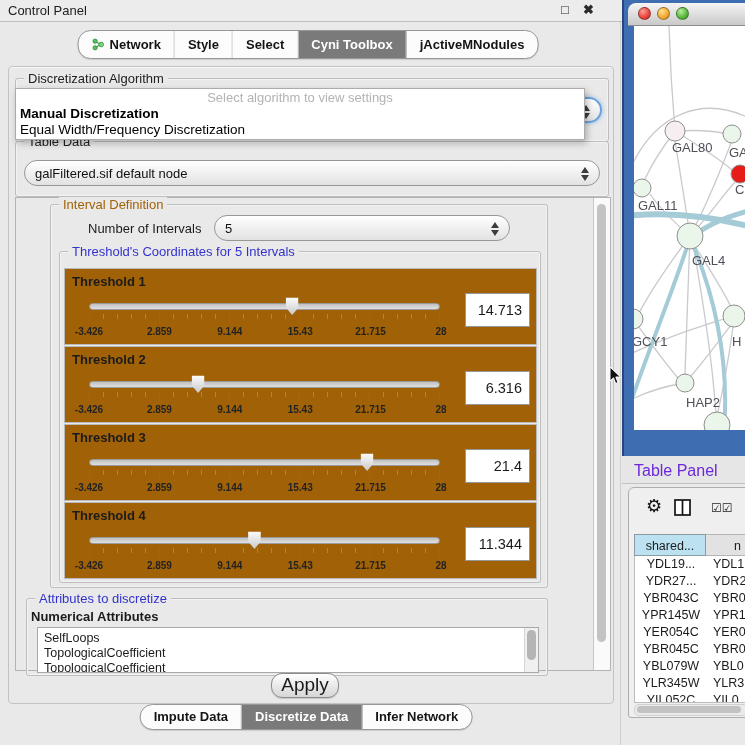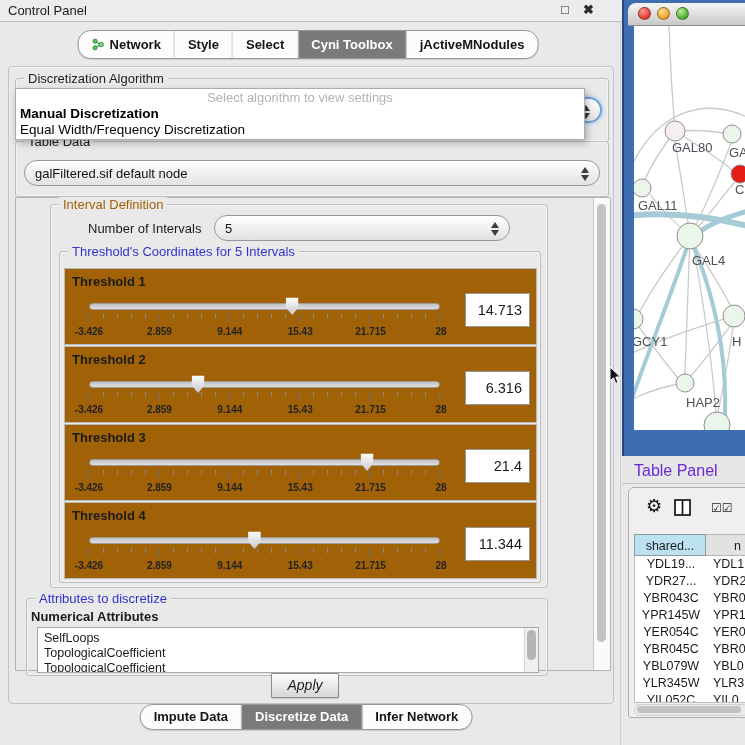--- a/index.html
+++ b/index.html
@@ -79,22 +79,22 @@
     font-size:14.5px;line-height:32px;text-align:right;padding-right:7px;}
 
   .attr-group{left:10px;top:400px;width:520px;height:76px;}
   .attr-title{position:absolute;left:4px;top:10px;font-size:13px;font-weight:bold;}
   .listbox{position:absolute;left:10px;top:28px;width:500px;height:44px;background:#fff;border:1px solid #a8a8a8;overflow:hidden;}
   .listbox .item{font-size:12.5px;line-height:15px;padding-left:6px;}
   .listbox .item:first-child{padding-top:3px;}
   .list-scroll{position:absolute;right:0;top:0;width:13px;height:100%;background:#f0f0f0;border-left:1px solid #d5d5d5;}
   .list-scroll .thumb{position:absolute;left:2px;top:2px;width:9px;height:30px;background:#b5b5b5;border-radius:5px;}
 
-  .apply-btn{position:absolute;left:262px;top:606px;width:66px;height:23px;border:1px solid #8b8b8b;border-radius:1px;
-    background:linear-gradient(#fefefe,#d6d6d6);font-size:14px;text-align:center;line-height:22px;box-shadow:0 1px 1px rgba(0,0,0,.15);font-style:italic;}
+  .apply-btn{position:absolute;left:262px;top:606px;width:66px;height:23px;border:1px solid #8b8b8b;border-radius:11px;
+    background:linear-gradient(#fefefe,#d6d6d6);font-size:19px;text-align:center;line-height:22px;box-shadow:0 1px 1px rgba(0,0,0,.15);}
 
   
   .netframe{position:absolute;left:622px;top:0;width:123px;height:456px;background:#3f6db2;border-left:2px solid #24477d;box-sizing:border-box;}
   .mac-titlebar{position:absolute;left:628px;top:3px;width:117px;height:22px;border-radius:8px 0 0 0;
     background:linear-gradient(#f5f5f5,#c9c9c9);border-bottom:1px solid #8e8e8e;}
   .light{position:absolute;top:4px;width:13px;height:13px;border-radius:50%;border:1px solid rgba(0,0,0,.35);box-sizing:border-box;}
   .light.red{left:10px;background:radial-gradient(circle at 35% 30%,#ff9d96,#e8443a 60%,#b52c24);}
   .light.yellow{left:29px;background:radial-gradient(circle at 35% 30%,#ffe08e,#f0a832 60%,#c77f1c);}
   .light.green{left:48px;background:radial-gradient(circle at 35% 30%,#b9ef9e,#58b53c 60%,#3c8f27);}
   .canvas{position:absolute;left:634px;top:26px;width:111px;height:404px;background:#fff;overflow:hidden;}

